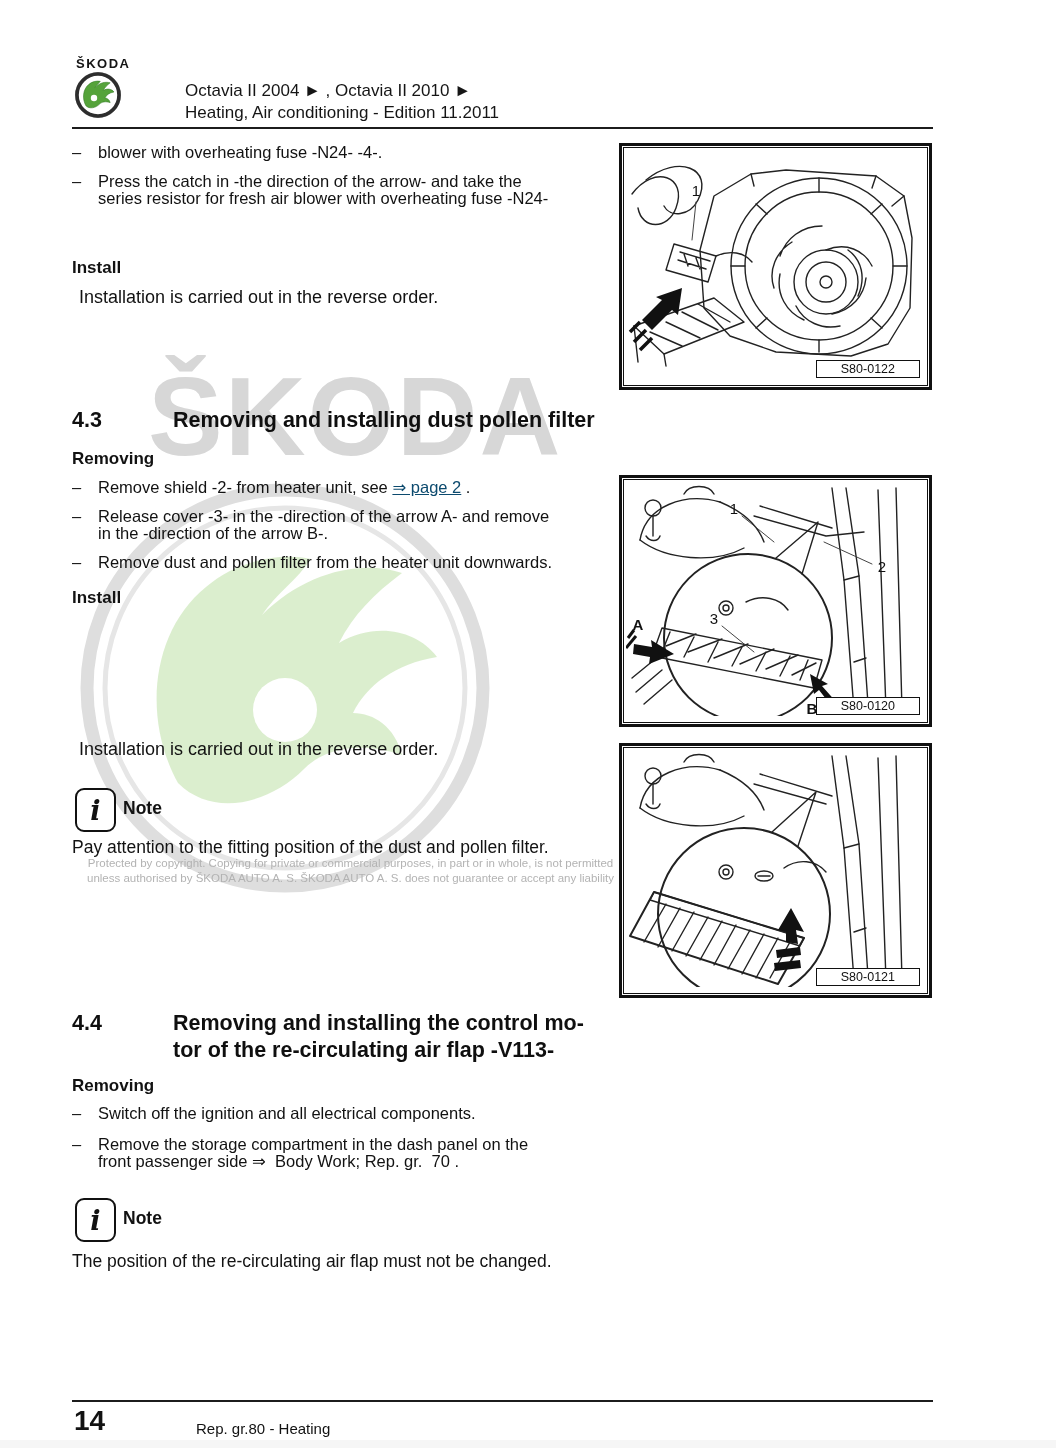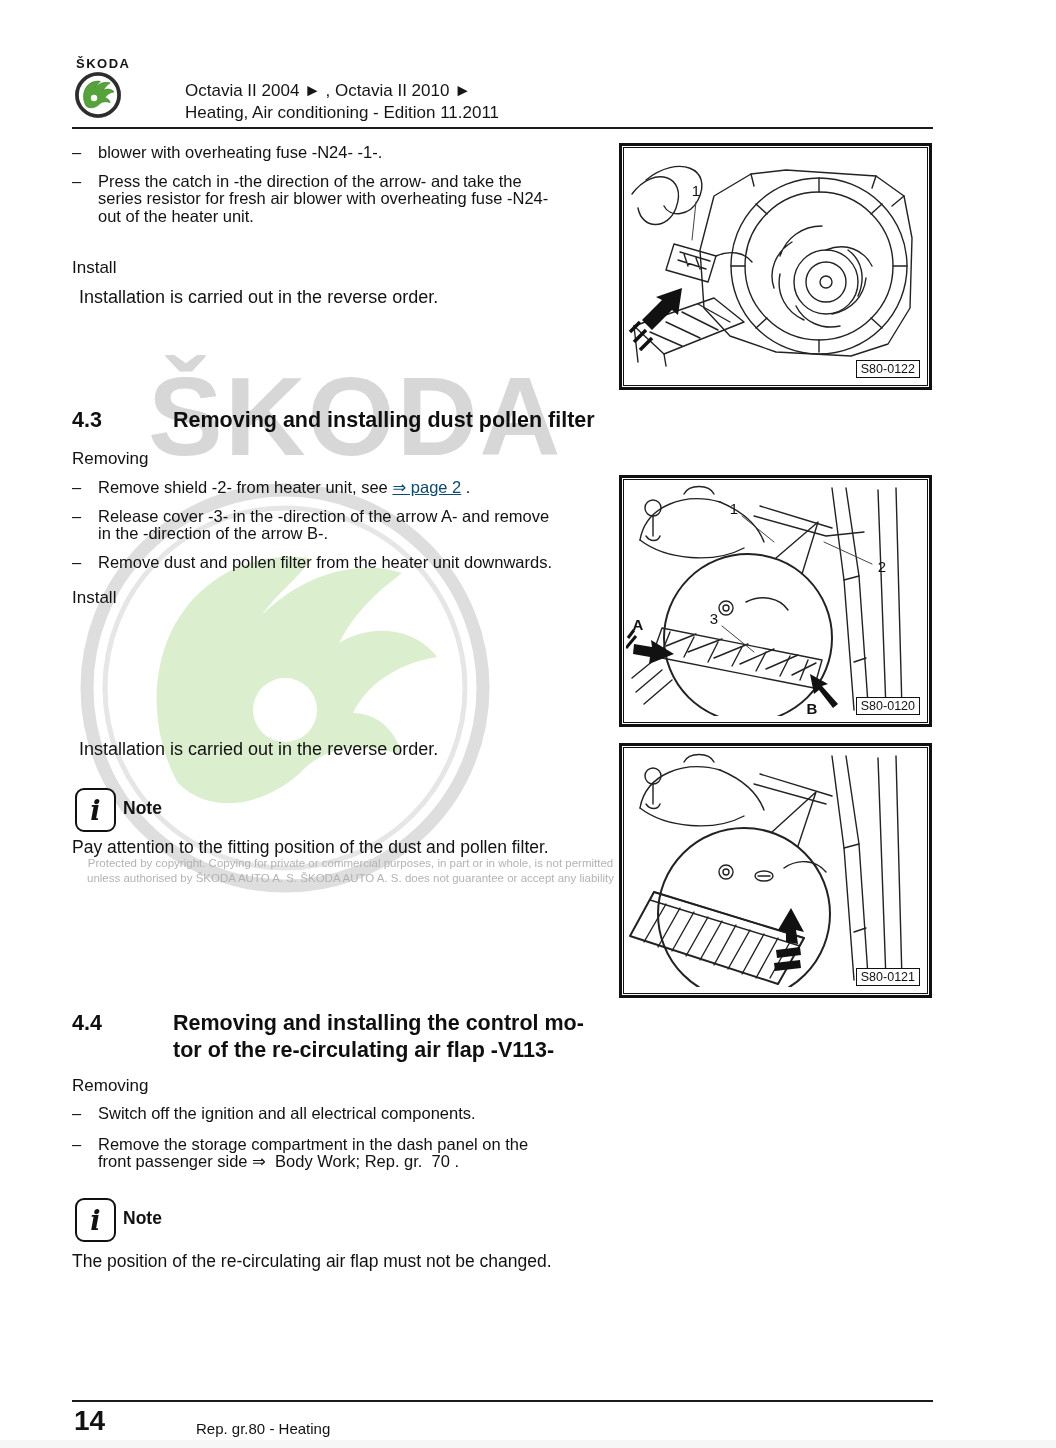--- a/index.html
+++ b/index.html
@@ -8,21 +8,21 @@
   .abs{position:absolute;}
   
   .brandword{font-size:13px;font-weight:bold;letter-spacing:1.5px;color:#151515;}
   .hdr-text{font-size:17px;line-height:21.5px;color:#151515;}
   .rule{background:#1c1c1c;height:2px;}
   
   .bullet{display:flex;margin-bottom:11px;font-size:16.5px;line-height:17.5px;}
   .bullet .dash{width:26px;flex:none;}
   .ln{display:block;white-space:pre;}
   .btxt{width:520px;}
-  .bold-label{font-size:17px;font-weight:normal;}
+  .bold-label{font-size:17px;font-weight:bold;}
   .plain{font-size:18px;line-height:17.5px;margin-left:7px;}
   .sec-head{display:flex;font-weight:bold;font-size:21.5px;line-height:27px;color:#0f0f0f;}
   .sec-num{width:101px;flex:none;}
   .link{color:#0c4a6e;text-decoration:underline;cursor:pointer;}
   .italic-note{font-size:17.5px;line-height:20px;}
   .note-icon{width:37px;height:40px;border:2.5px solid #111;border-radius:9px;
              display:flex;align-items:center;justify-content:center;
              font:italic bold 27px "DejaVu Serif",serif;color:#111;background:#fff;}
   .note-word{font-size:17.5px;font-weight:bold;}
   
@@ -30,21 +30,21 @@
            font-family:"Liberation Sans",sans-serif;white-space:nowrap;}
   .wm-copy{font-size:11.5px;line-height:14.5px;color:#b3b3b3;text-align:center;width:565px;}
   .wing-bright{fill:#55a33a;stroke:#2f7a22;stroke-width:1.5;}
   .wing-pale{fill:#cfe8bd;stroke:none;opacity:.75;}
   
   .fig{position:absolute;left:619px;width:313px;border:3px solid #111;background:#fff;box-sizing:border-box;}
   .fig .inner{position:absolute;inset:1px;border:1px solid #111;}
   .fig svg{position:absolute;inset:4px;}
   .fig svg text{font:15px "Liberation Sans",sans-serif;fill:#111;stroke:none;}
   .figcap{position:absolute;right:9px;bottom:9px;border:1.5px solid #111;
-          padding:1px 4px;font-size:12.5px;background:#fff;}
+          padding:1px 24px;font-size:12.5px;background:#fff;}
   .lines{stroke:#222;fill:none;stroke-width:1.4;stroke-linecap:round;stroke-linejoin:round;}
   .thin{stroke:#444;stroke-width:1;}
   .blk{fill:#111;stroke:none;}
   
   .pagenum{font-size:28px;font-weight:bold;}
   .footnote{font-size:15px;}
   .edge-strip{position:absolute;left:0;right:0;bottom:0;height:8px;background:#f6f6f6;}
 </style>
 </head>
 <body>
@@ -79,29 +79,28 @@
   <div class="abs hdr-text" style="left:145px;top:80px;z-index:2;margin-left:40px;">
     <div>Octavia II 2004 ► , Octavia II 2010 ►</div>
     <div>Heating, Air conditioning - Edition 11.2011</div>
   </div>
   <div class="abs rule" style="left:72px;top:127px;width:861px;z-index:2;"></div>
 
   <div class="abs" style="left:72px;top:144px;z-index:2;">
     <div class="bullet">
       <span class="dash">–</span>
       <span class="btxt">
-          <span class="ln">blower with overheating fuse -N24- -1-.</span>
+          <span class="ln">blower with overheating fuse -N24- -4-.</span>
         </span>
     </div>
     <div class="bullet">
       <span class="dash">–</span>
       <span class="btxt">
           <span class="ln">Press the catch in -the direction of the arrow- and take the</span>
           <span class="ln">series resistor for fresh air blower with overheating fuse -N24-</span>
-          <span class="ln">out of the heater unit.</span>
         </span>
     </div>
   </div>
   <div class="abs bold-label" style="left:72px;top:258px;z-index:2;">Install</div>
   <div class="abs plain" style="left:72px;top:289px;z-index:2;">Installation is carried out in the reverse order.</div>
 
   <div class="abs sec-head" style="left:72px;top:407px;width:540px;z-index:2;">
     <span class="sec-num">4.3</span>
     <span>Removing and installing dust pollen filter</span>
   </div>

